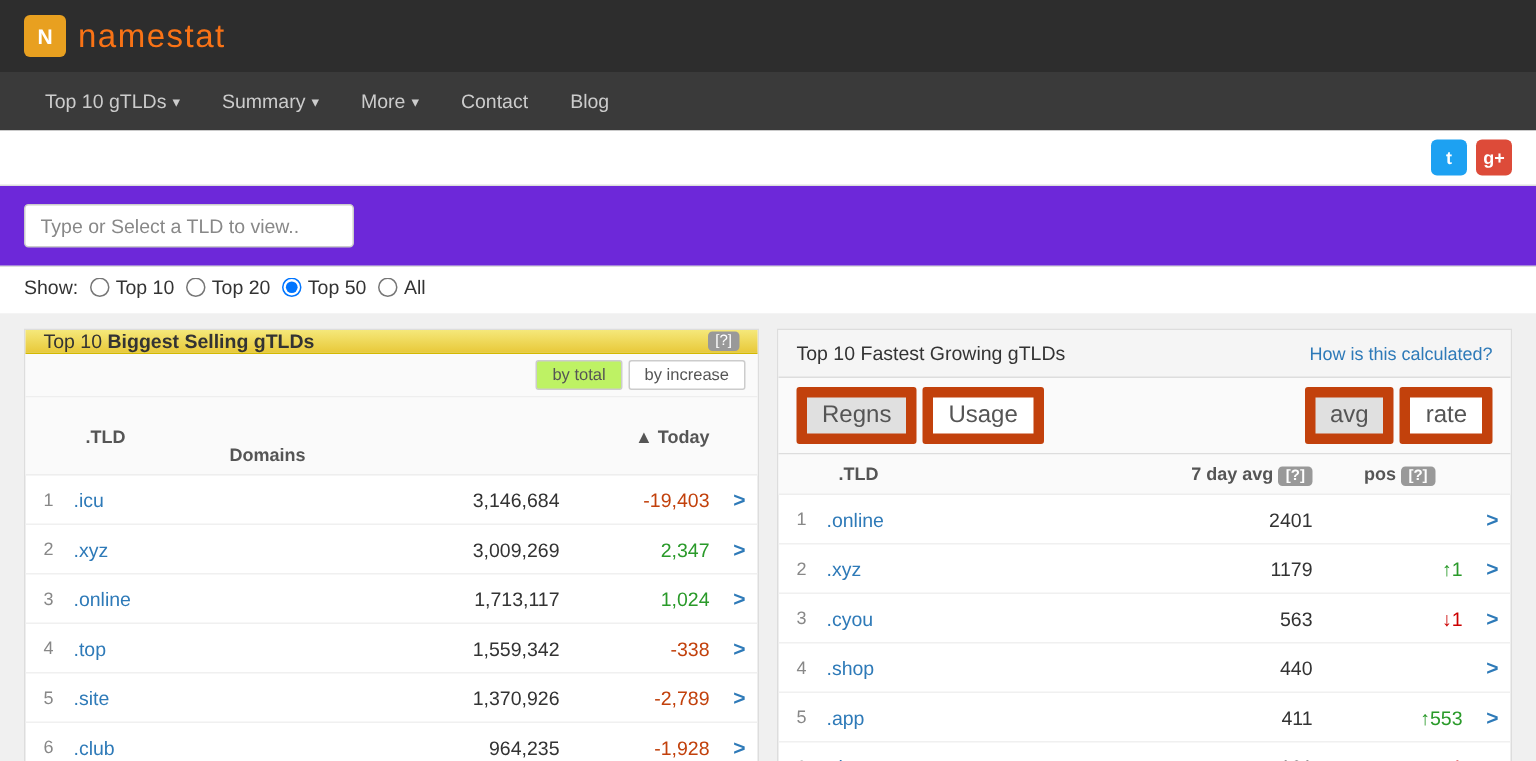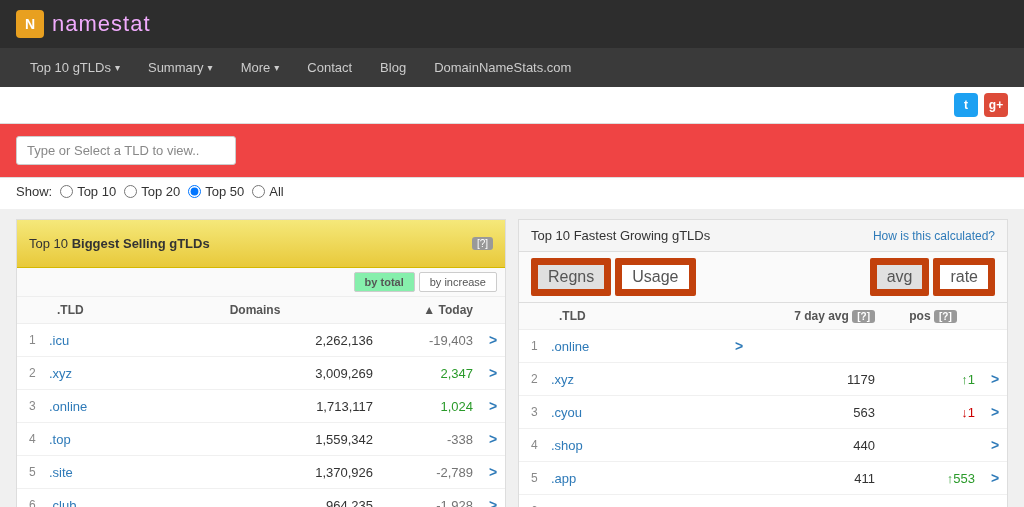--- a/index.html
+++ b/index.html
@@ -2,68 +2,68 @@
 <html><head>
   <meta charset="utf-8">
   <style>
     * { margin: 0; padding: 0; box-sizing: border-box; }
     body { font-family: Arial, Helvetica, sans-serif; font-size: 13px; background: #f0f0f0; color: #333; }
 
     
     #header { background: #2d2d2d; padding: 10px 16px; display: flex; align-items: center; }
     #logo { display: flex; align-items: center; gap: 8px; }
     #logo-icon { width: 28px; height: 28px; background: #e8a020; border-radius: 4px; display: flex; align-items: center; justify-content: center; color: white; font-weight: bold; font-size: 14px; }
-    #logo-text { color: #f0abfc; font-size: 22px; font-weight: 300; letter-spacing: 1px; }
+    #logo-text { color: #f97316; font-size: 22px; font-weight: 300; letter-spacing: 1px; }
 
     
     #nav { background: #3a3a3a; padding: 0 16px; display: flex; align-items: center; gap: 0; }
     .nav-item { color: #ccc; padding: 12px 14px; cursor: pointer; font-size: 13px; display: flex; align-items: center; gap: 4px; }
     .nav-chevron { font-size: 10px; }
 
     
     #social-bar { background: white; padding: 6px 16px; display: flex; justify-content: flex-end; gap: 6px; border-bottom: 1px solid #ddd; }
     .social-icon { width: 24px; height: 24px; border-radius: 4px; display: flex; align-items: center; justify-content: center; color: white; font-size: 12px; font-weight: bold; cursor: pointer; }
     .twitter-icon { background: #1da1f2; }
     .gplus-icon { background: #dd4b39; }
 
     
-    #content { background: #ef4444; padding: 12px 16px; border-bottom: 1px solid #ddd; }
+    #content { background: #6d28d9; padding: 12px 16px; border-bottom: 1px solid #ddd; }
     #tld-select { width: 220px; padding: 6px 10px; border: 1px solid #ccc; border-radius: 3px; font-size: 13px; color: #888; appearance: none; background: white; cursor: pointer; }
     #show-bar { background: white; padding: 6px 12px 10px 16px; display: flex; align-items: center; gap: 8px; font-size: 13px; }
     .show-label { color: #333; }
     .radio-item { display: flex; align-items: center; gap: 4px; cursor: pointer; }
     .radio-item input { cursor: pointer; }
 
     
     #main { display: flex; gap: 0; padding: 10px 16px; background: #f0f0f0; gap: 12px; }
 
     
     #left-panel { flex: 1; background: white; border: 1px solid #ddd; }
     #right-panel { flex: 1; background: white; border: 1px solid #ddd; }
     .panel-title { font-size: 13px; color: #333; }
     .panel-title strong { font-weight: bold; }
     .help-badge { background: #999; color: white; border-radius: 3px; padding: 1px 5px; font-size: 10px; cursor: pointer; }
     .tab-btn { padding: 3px 10px; border: 1px solid #ccc; background: white; font-size: 11px; cursor: pointer; border-radius: 2px; color: #555; }
-    .tab-btn.active { background: #86efac; font-weight: bold; }
+    .tab-btn.active { background: #bef264; }
     .tab-btn-sm { padding: 3px 10px; border: 7px solid #c2410c; background: white; font-size: 16px; cursor: pointer; border-radius: 2px; color: #555; }
     .tab-btn-sm.active { background: #e0e0e0; }
 
     .panel-subheader { display: flex; align-items: center; background: #fafafa; border-bottom: 1px solid #eee; }
     .col-tld { width: 100px; padding: 6px 12px; color: #555; font-size: 12px; font-weight: bold; }
-    .col-domains { flex: 1; text-align: center; padding: 6px 8px; color: #555; font-size: 12px; font-weight: bold; }
+    .col-domains { flex: 1; text-align: left; padding: 6px 8px; color: #555; font-size: 12px; font-weight: bold; margin-top: 25px; }
     .col-today { width: 120px; text-align: right; padding: 6px 12px; color: #555; font-size: 12px; font-weight: bold; }
     .col-arrow-placeholder { width: 20px; }
 
     .data-row { display: flex; align-items: center; border-bottom: 1px solid #f0f0f0; }
     .row-num { width: 28px; padding: 8px 6px 8px 12px; color: #888; font-size: 12px; }
     .row-tld { width: 80px; padding: 8px 4px; }
     .row-tld a { color: #2e7ab8; text-decoration: none; }
     .row-domains { flex: 1; text-align: right; padding: 8px 8px; color: #333; }
     .row-today { width: 100px; text-align: right; padding: 8px 8px; }
-    .row-today.negative { color: #737373; }
+    .row-today.negative { color: #c2410c; }
     .row-today.positive { color: #2a9a2a; }
     .row-arrow { width: 24px; text-align: center; padding: 8px 4px; color: #2e7ab8; font-weight: bold; font-size: 14px; cursor: pointer; }
 
     
     .right-panel-header { background: #f5f5f5; padding: 8px 12px; display: flex; align-items: center; justify-content: space-between; border-bottom: 1px solid #ddd; }
     .right-title { font-size: 13px; color: #333; }
     .how-calc { color: #2e7ab8; font-size: 12px; cursor: pointer; text-decoration: none; }
 
     .right-tabs { display: flex; border-bottom: 1px solid #ddd; background: #fafafa; padding: 6px 12px; gap: 4px; align-items: center; justify-content: space-between; }
     .right-tab-left { display: flex; gap: 4px; }
@@ -80,21 +80,21 @@
     .rr-tld a { color: #2e7ab8; text-decoration: none; }
     .rr-avg { flex: 1; text-align: right; padding: 8px 8px; color: #333; }
     .rr-pos { width: 100px; text-align: right; padding: 8px 8px; }
     .rr-pos.up { color: #2a9a2a; }
     .rr-pos.down { color: #cc0000; }
     .rr-pos.neutral { color: #999; }
     .rr-arrow { width: 24px; text-align: center; padding: 8px 4px; color: #2e7ab8; font-weight: bold; font-size: 14px; cursor: pointer; }
 
     #tld-select-container { display: flex; align-items: center; gap: 6px; position: relative; }
 
-    .panel-header-gold { background: linear-gradient(to bottom, #f5e87a 0%, #e8c93a 100%); padding: 16px 12px; display: flex; align-items: center; justify-content: space-between; border-bottom: 1px solid #d4b800; }
+    .panel-header-gold { background: linear-gradient(to bottom, #f5e87a 0%, #e8c93a 100%); padding: 0 12px; display: flex; align-items: center; justify-content: space-between; border-bottom: 1px solid #d4b800; }
   </style>
 </head>
 <body>
 
 <div id="header">
   <div id="logo">
     <div id="logo-icon">N</div>
     <span id="logo-text">namestat</span>
   </div>
 </div>
@@ -110,23 +110,20 @@
   </div>
   <div class="nav-item">
     <span>More</span>
     <span class="nav-chevron">▾</span>
   </div>
   <div class="nav-item">
     <span>Contact</span>
   </div>
   <div class="nav-item">
     <span>Blog</span>
-  </div>
-  <div class="nav-item">
-    <span>DomainNameStats.com</span>
   </div>
 </div>
 
 <div id="social-bar">
   <div class="social-icon twitter-icon">t</div>
   <div class="social-icon gplus-icon">g+</div>
 </div>
 
 <div id="content">
   <div id="tld-select-container">
@@ -172,21 +169,21 @@
       <div style="width:28px;"></div>
       <div class="col-tld">.TLD</div>
       <div class="col-domains">Domains</div>
       <div class="col-today">▲ Today</div>
       <div class="col-arrow-placeholder"></div>
     </div>
     <div id="left-rows">
         <div class="data-row">
     <div class="row-num">1</div>
     <div class="row-tld"><a href="#">.icu</a></div>
-    <div class="row-domains">2,262,136</div>
+    <div class="row-domains">3,146,684</div>
     <div class="row-today negative">-19,403</div>
     <div class="row-arrow">&gt;</div>
   </div>
         <div class="data-row">
     <div class="row-num">2</div>
     <div class="row-tld"><a href="#">.xyz</a></div>
     <div class="row-domains">3,009,269</div>
     <div class="row-today positive">2,347</div>
     <div class="row-arrow">&gt;</div>
   </div>
@@ -251,20 +248,21 @@
       </div>
       <div class="rc-pos">
         <span>pos</span> <span class="help-badge">[?]</span>
       </div>
       <div style="width:24px;"></div>
     </div>
     <div id="right-rows">
         <div class="right-data-row">
     <div class="rr-num">1</div>
     <div class="rr-tld"><a href="#">.online</a></div>
+    <div class="rr-avg">2401</div>
     <div class="rr-pos neutral"></div>
     <div class="rr-arrow">&gt;</div>
   </div>
         <div class="right-data-row">
     <div class="rr-num">2</div>
     <div class="rr-tld"><a href="#">.xyz</a></div>
     <div class="rr-avg">1179</div>
     <div class="rr-pos up">↑1</div>
     <div class="rr-arrow">&gt;</div>
   </div>

